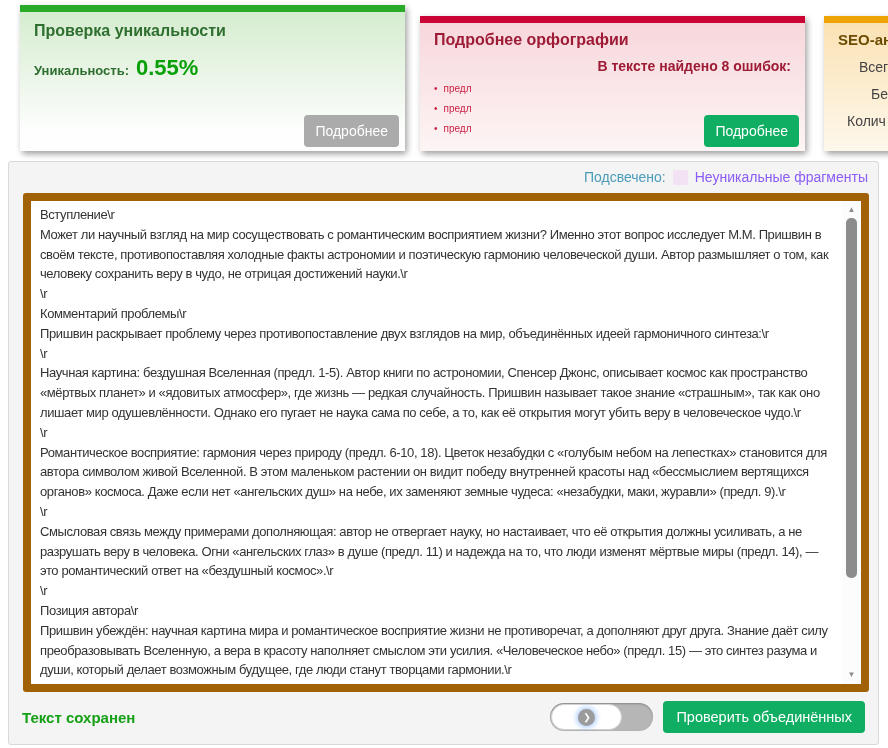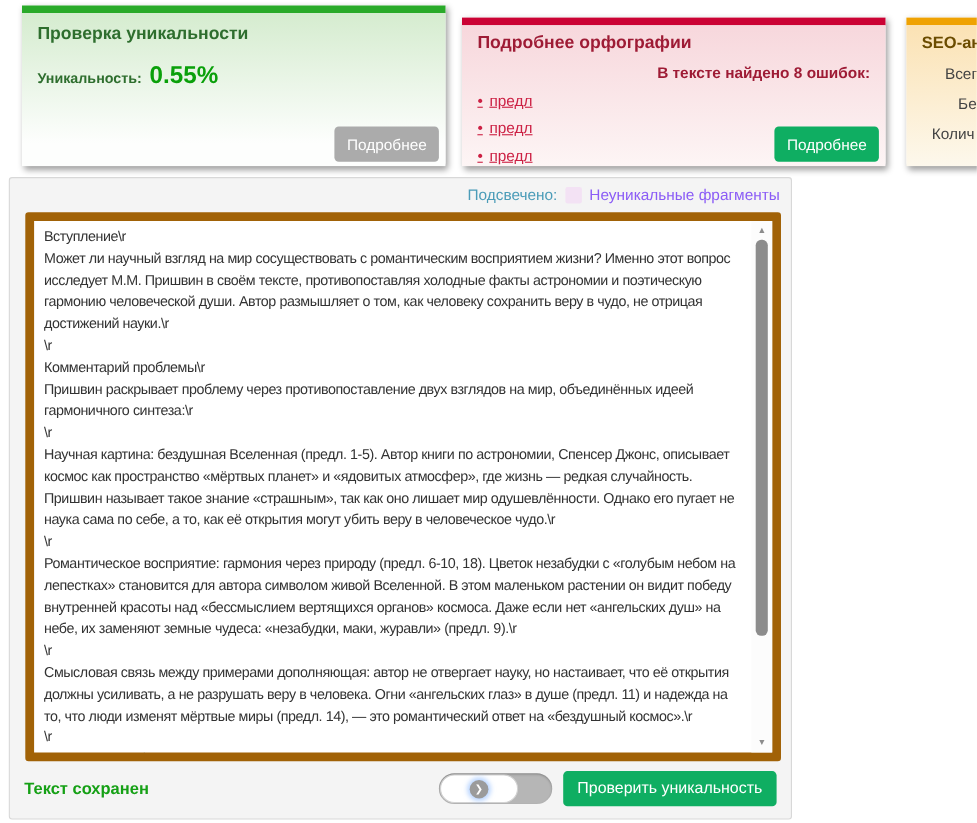--- a/index.html
+++ b/index.html
@@ -24,34 +24,34 @@
     padding:8px 11px;border-radius:4px;border:none;cursor:pointer;font-family:inherit;}
   .more-gray{background:#ababab;}
   .more-green{background:#0fae62;}
 
   #card-spell{left:420px;top:16px;width:385px;height:135px;}
   #card-spell .bar{background:#cb0234;}
   #card-spell .body{height:128px;background:linear-gradient(#f7d7dc,#fdf5f5);padding-top:8px;}
   .spell-title{color:#9e1b35;font-size:16px;font-weight:bold;}
   .spell-summary{color:#9e1b35;font-size:14px;font-weight:bold;text-align:right;margin-top:9px;}
   .spell-list{list-style:none;margin:9px 0 0;padding:0;}
-  .spell-list li{color:#cc2144;font-size:14px;margin-bottom:9px;cursor:pointer;text-decoration:underline;}
+  .spell-list li{color:#cc2144;font-size:10px;margin-bottom:9px;cursor:pointer;}
   .spell-list .bullet{margin-right:6px;}
 
   #card-seo{left:824px;top:16px;width:385px;height:135px;}
   #card-seo .bar{background:#efa203;}
   #card-seo .body{height:128px;background:linear-gradient(#fbe2b4,#fdf8ec);padding-top:8px;}
   .seo-title{color:#6b4c00;font-size:15px;font-weight:bold;}
   .seo-line{color:#444;font-size:14px;margin-top:11px;}
   .seo-line.l1{margin-left:21px;}
   .seo-line.l2{margin-left:33px;}
   .seo-line.l3{margin-left:9px;}
 
   
-  #main{position:absolute;left:8px;top:161px;width:712px;height:584px;box-sizing:border-box;
+  #main{position:absolute;left:8px;top:161px;width:871px;height:584px;box-sizing:border-box;
     border:1px solid #d8d8d8;background:#f4f4f4;border-radius:3px;}
 
   #highlight-bar{position:absolute;top:0;left:0;right:0;height:30px;display:flex;
     align-items:center;justify-content:flex-end;gap:7px;padding-right:10px;font-size:14px;}
   #highlight-label{color:#4b9cb8;}
   #highlight-swatch{width:15px;height:15px;border-radius:2px;background:#f3e2f4;}
   #highlight-legend{color:#8b5cf6;}
 
   #editor{position:absolute;left:14px;right:9px;top:31px;height:499px;background:#fff;
     border:8px solid #a16207;border-radius:3px;box-sizing:border-box;}
@@ -153,17 +153,17 @@
   </div>
 
   <div id="footer">
     <div id="status">Текст сохранен</div>
     <div id="footer-right">
       <div id="slider">
         <div id="slider-handle">
           <div id="slider-circle">❯</div>
         </div>
       </div>
-      <button id="check-btn">Проверить уникальность</button>
+      <button id="check-btn">Проверить объединённых</button>
     </div>
   </div>
 
 </div>
 
 </body></html>

